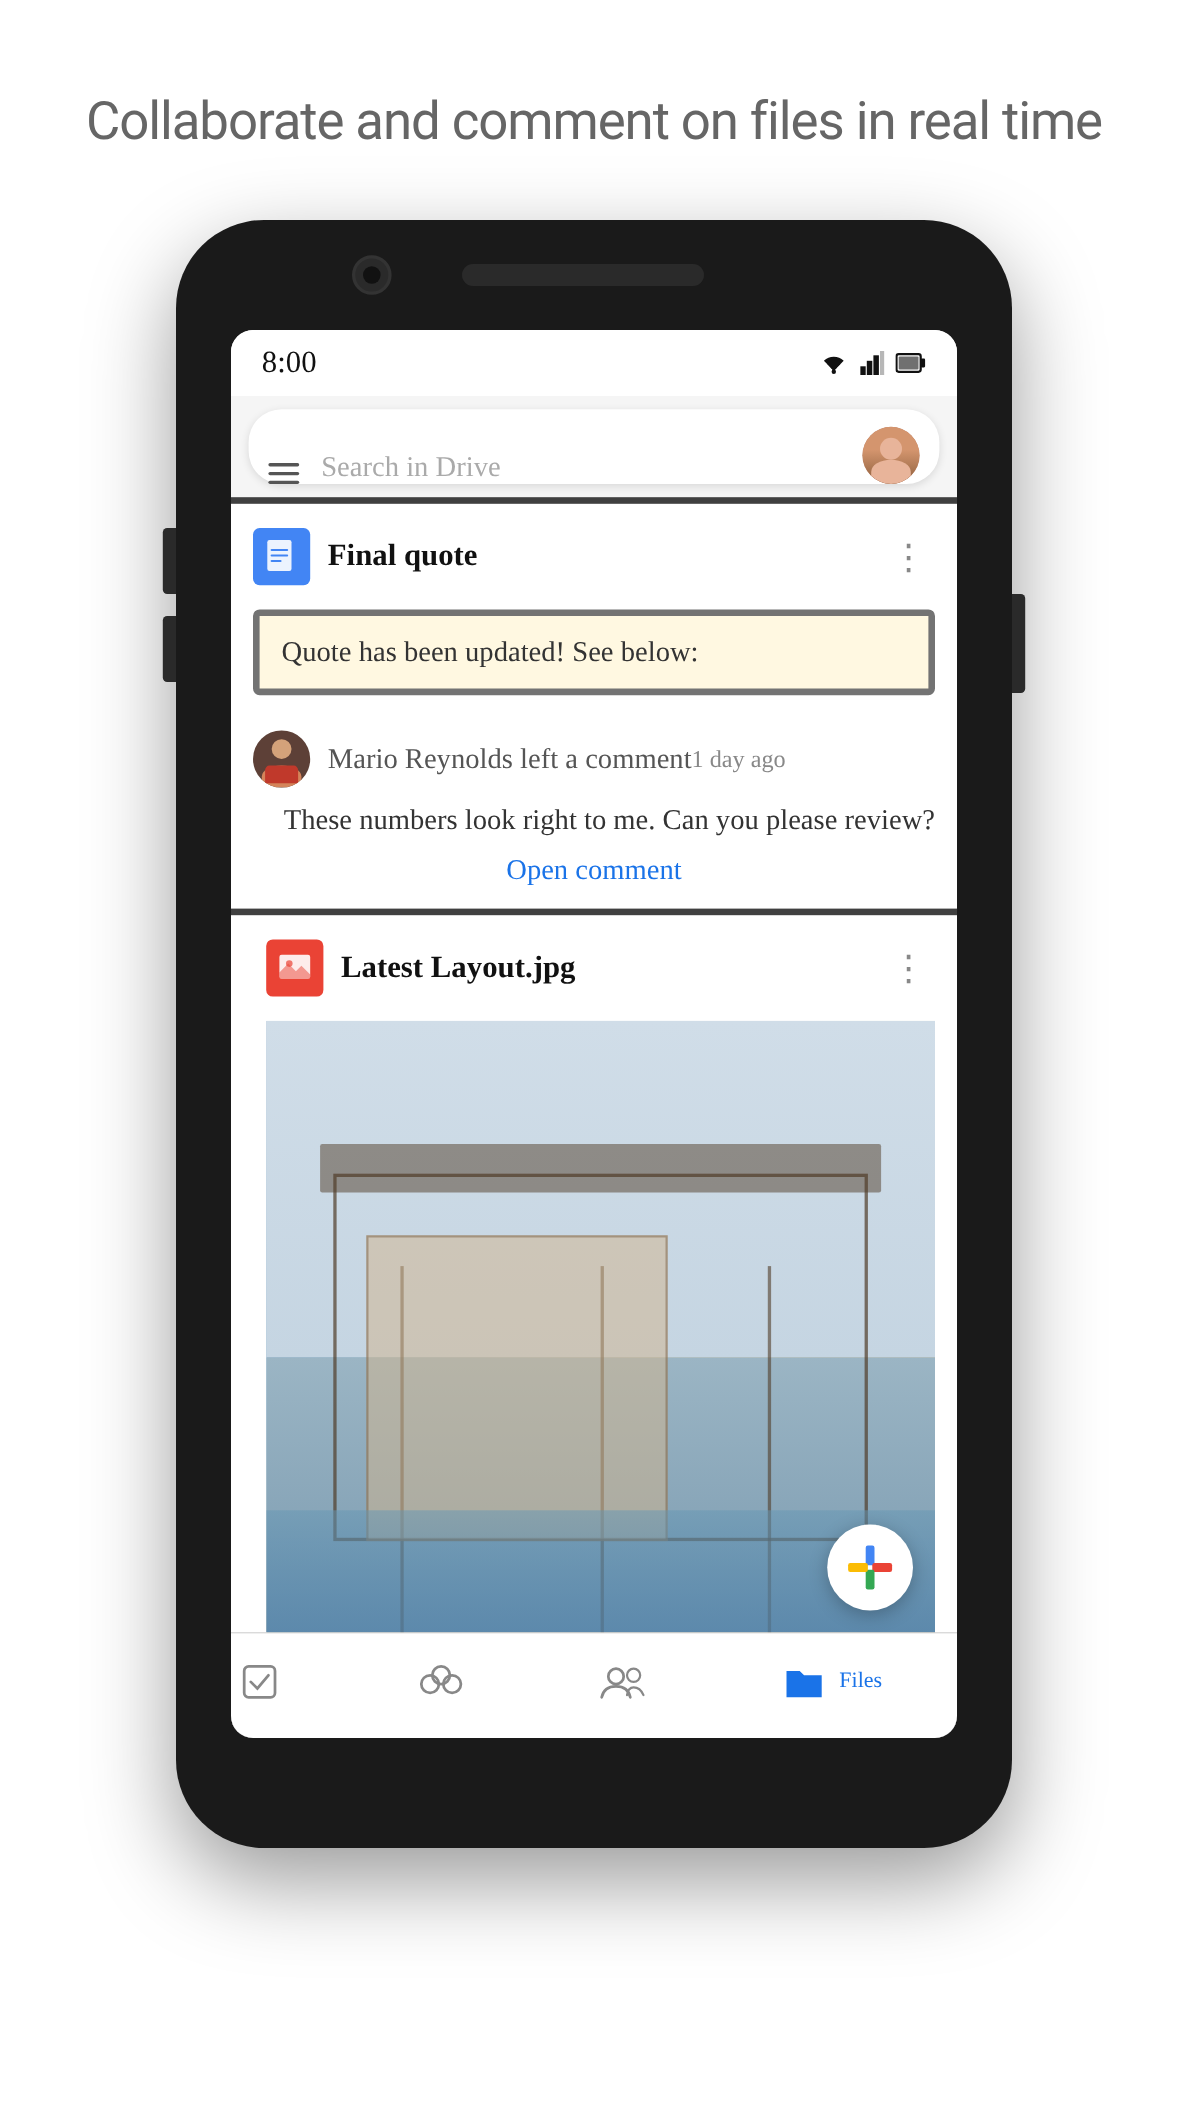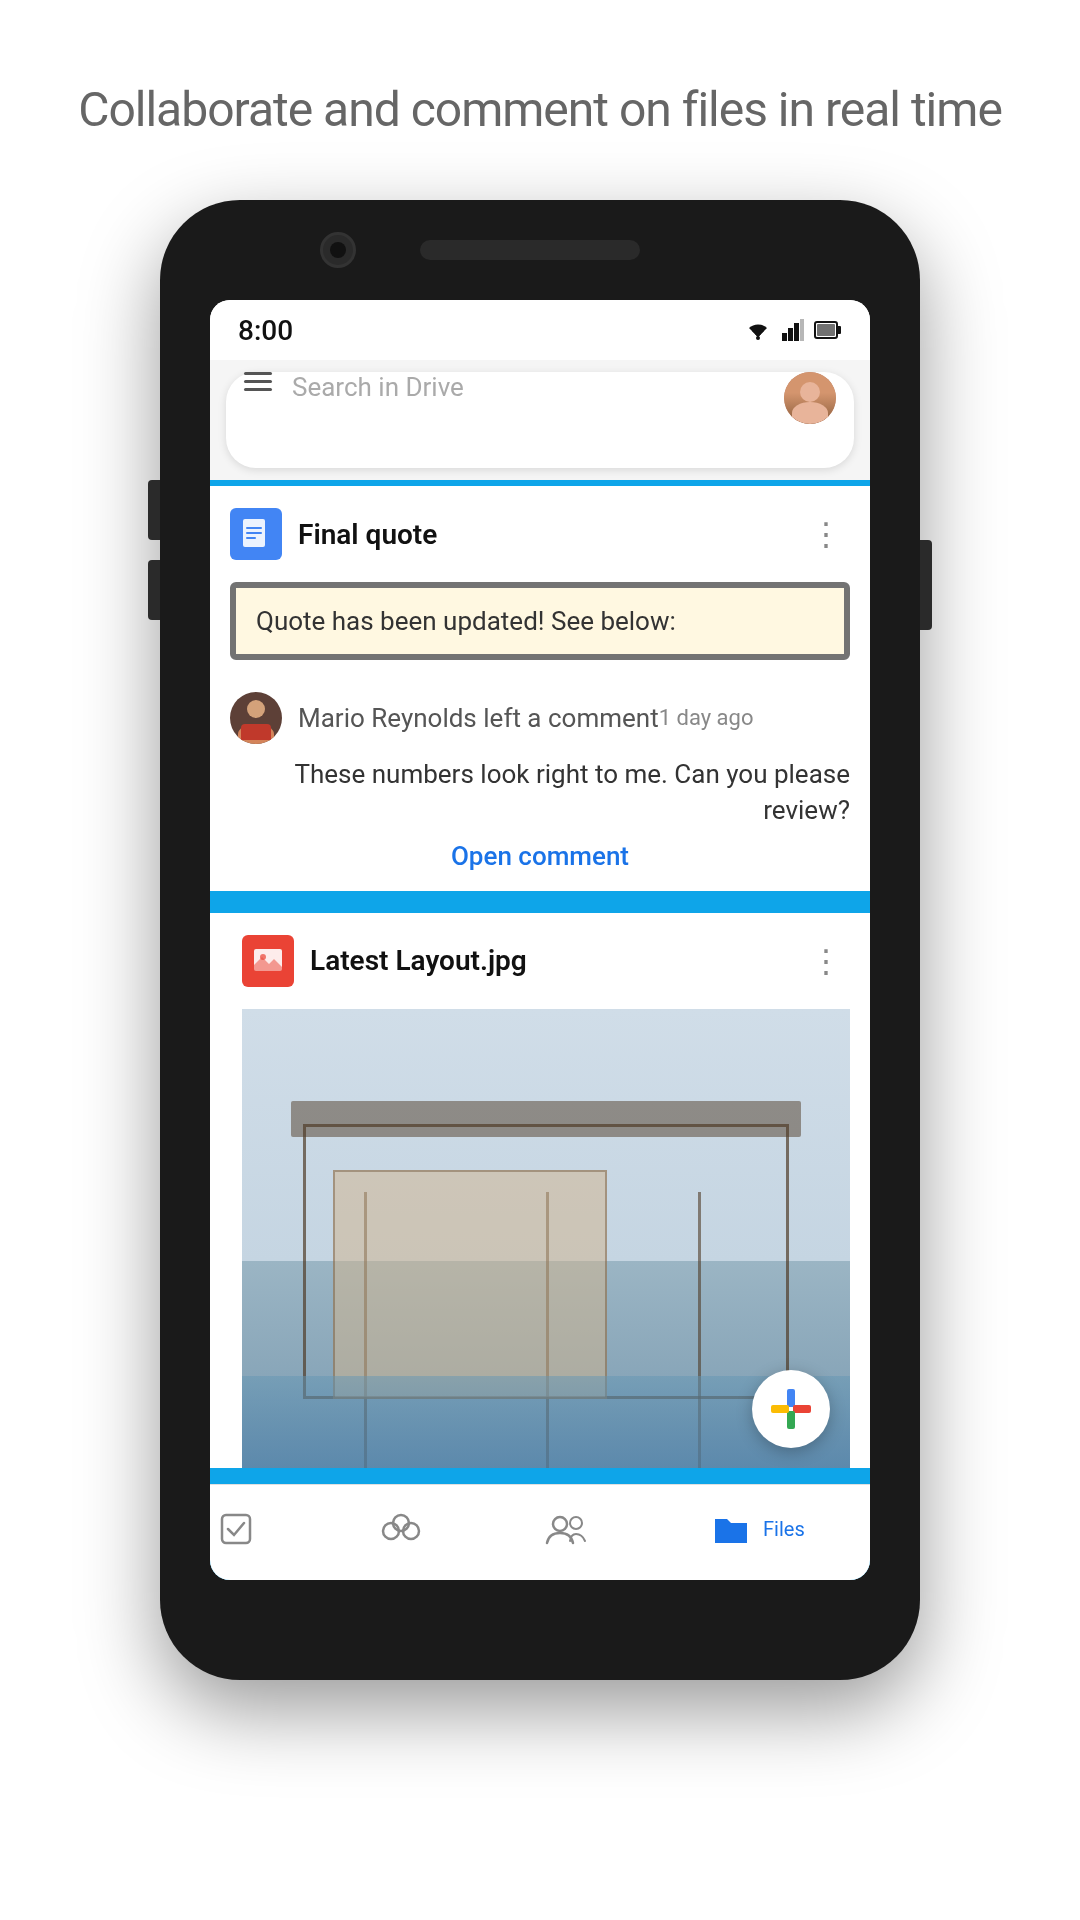--- a/index.html
+++ b/index.html
@@ -13,20 +13,21 @@
       display: flex;
       flex-direction: column;
       align-items: center;
     }
 
     .phone-wrapper {
       margin-top: 60px;
       position: relative;
       width: 760px;
       height: 1480px;
+      font-family: Liberation Serif, serif;
     }
 
     
     .phone-shell {
       position: absolute;
       top: 0; left: 0; right: 0; bottom: 0;
       background: #1a1a1a;
       border-radius: 80px;
       box-shadow: 0 30px 80px rgba(0,0,0,0.4);
     }
@@ -125,23 +126,23 @@
       display: flex;
       align-items: center;
       gap: 10px;
     }
 
     
     .search-bar {
       background: #ffffff;
       margin: 12px 16px;
       border-radius: 30px;
-      height: 96px;
-      display: flex;
-      align-items: flex-start;
+      height: 68px;
+      display: flex;
+      align-items: flex-end;
       padding: 0 18px;
       box-shadow: 0 2px 8px rgba(0,0,0,0.12);
       flex-shrink: 0;
     }
     .search-hamburger {
       display: flex;
       flex-direction: column;
       gap: 5px;
       margin-right: 20px;
     }
@@ -190,24 +191,24 @@
       transform: translateX(-50%);
       width: 36px; height: 22px;
       background: #e8b49a;
       border-radius: 50% 50% 0 0;
     }
 
     
     .content-area {
       flex: 1;
       overflow: hidden;
-      background: #0ea5e9;
+      background: #404040;
       display: flex;
       flex-direction: column;
-      gap: 16px;
+      gap: 0;
     }
 
     
     .card {
       background: #ffffff;
       margin: 6px 0;
     }
 
     
     .file-header {

